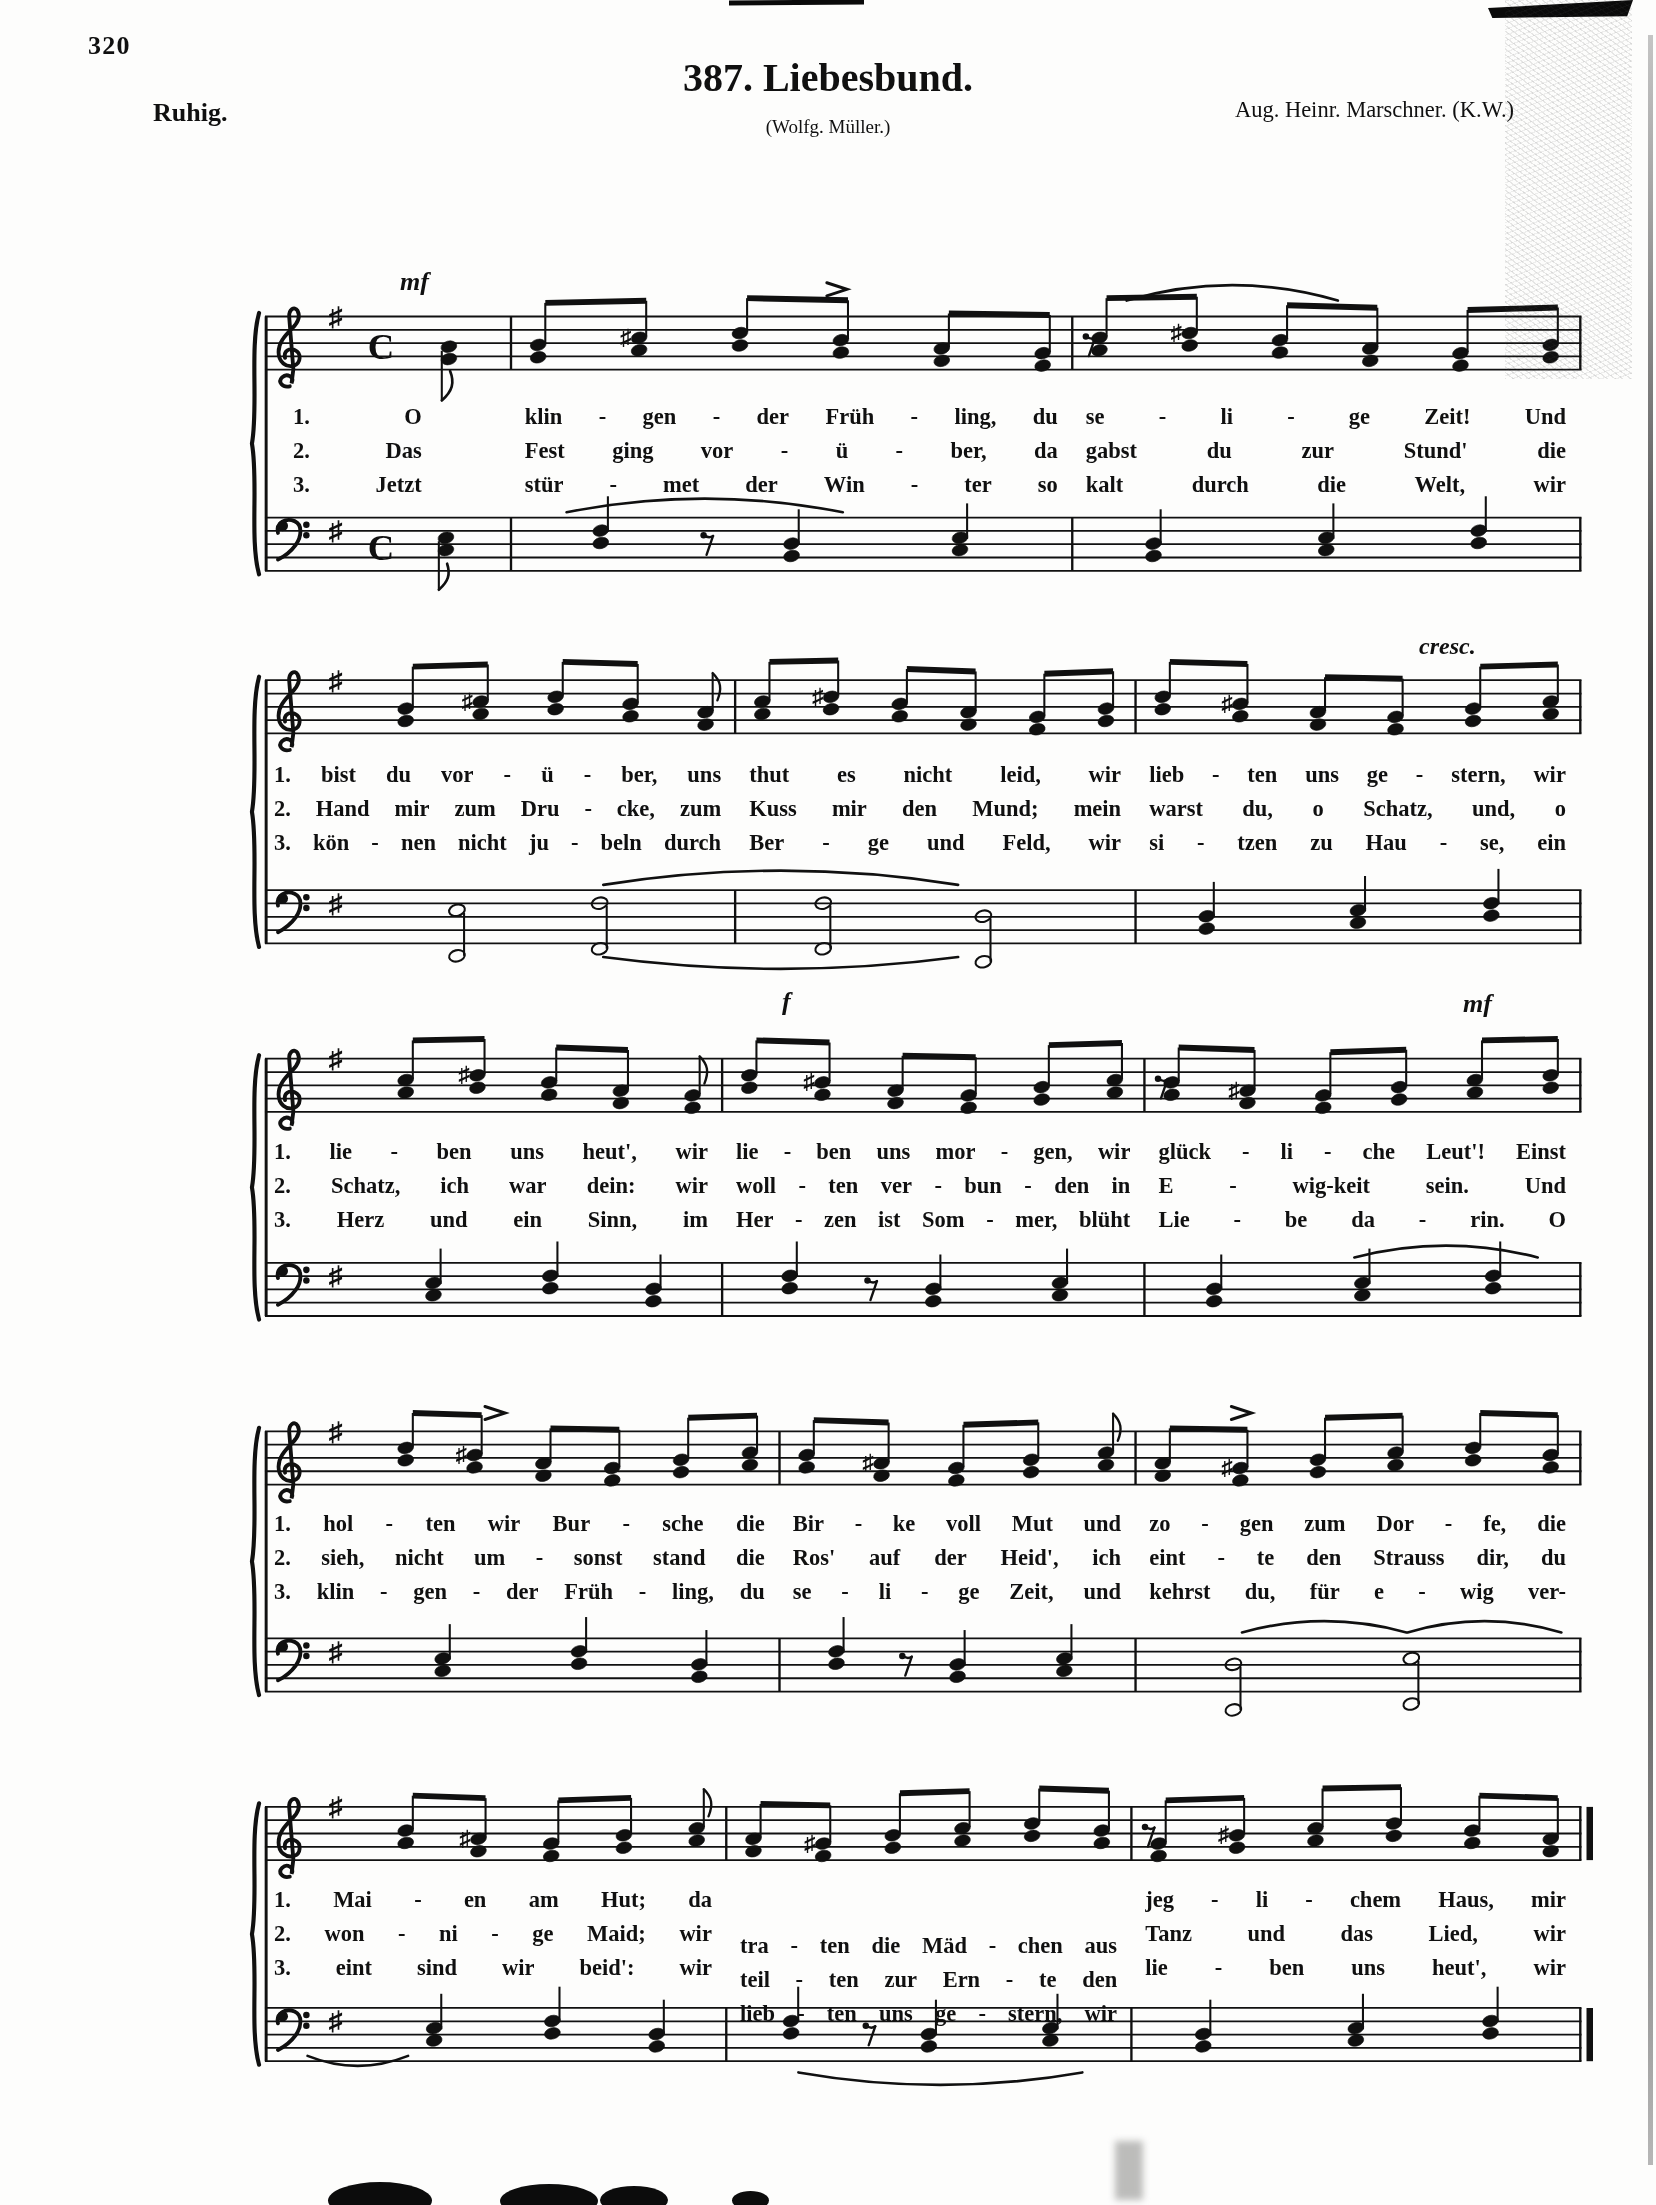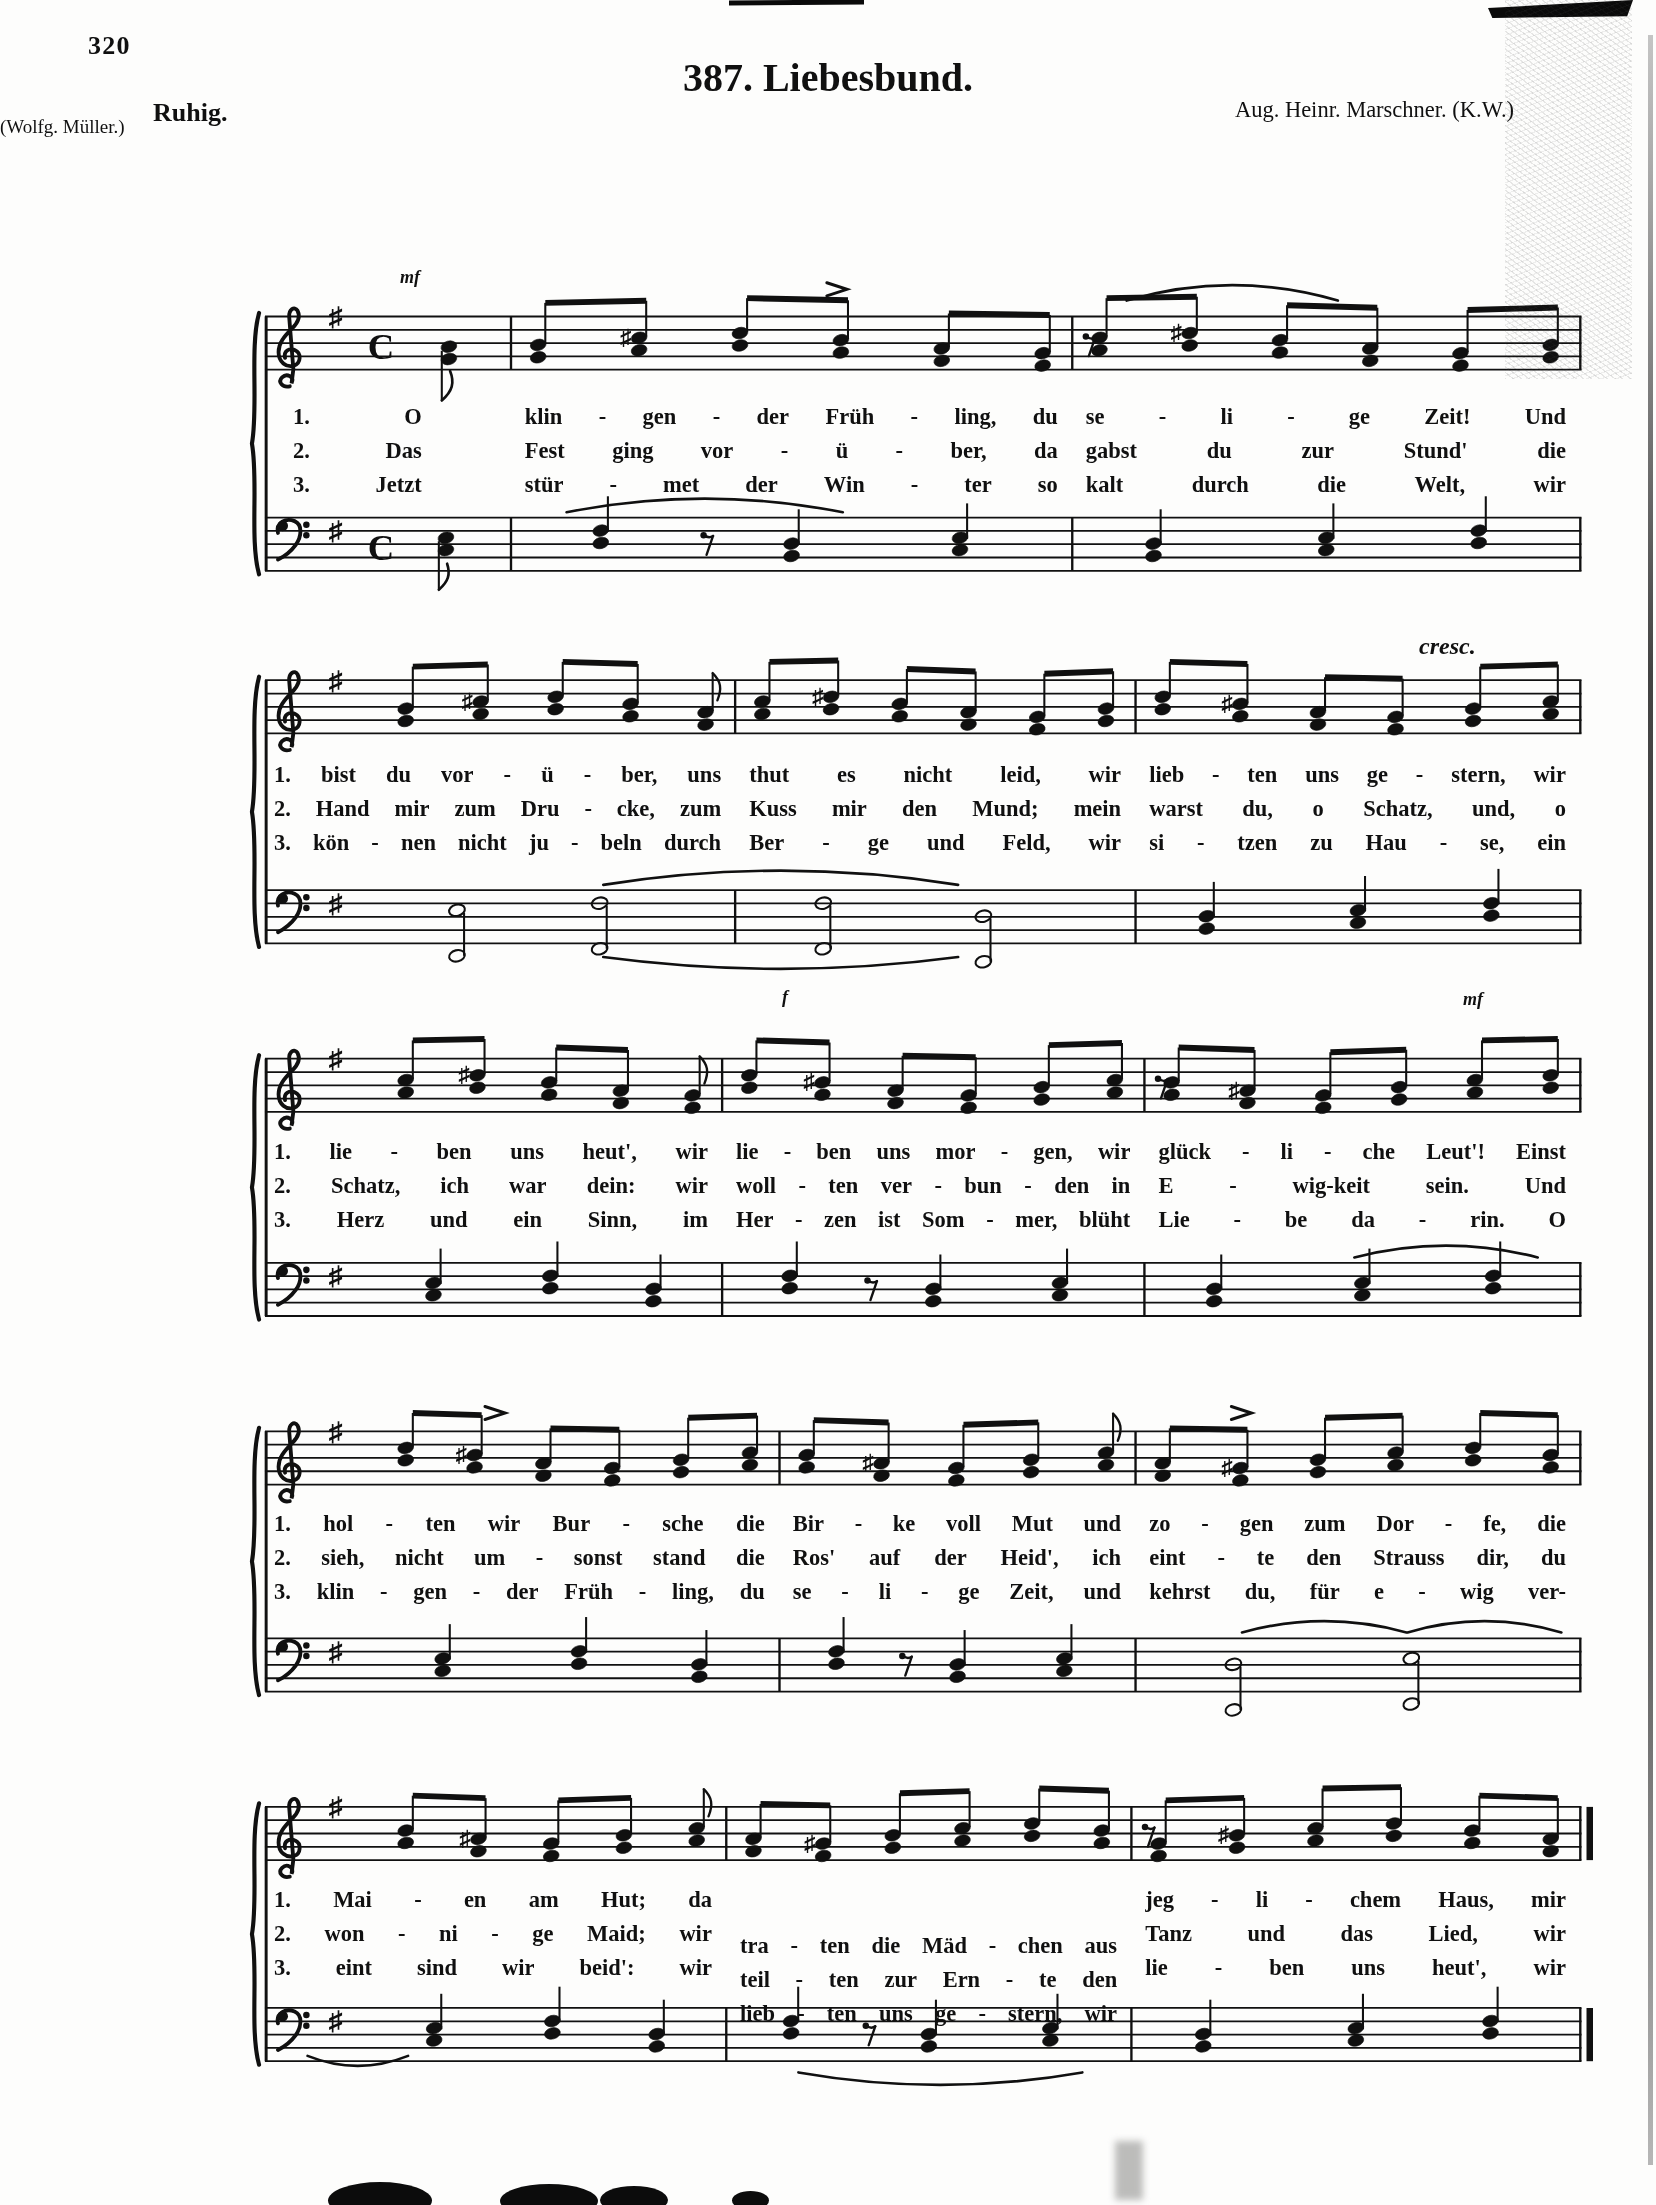--- a/index.html
+++ b/index.html
@@ -1,25 +1,25 @@
 <!DOCTYPE html>
 <html style="font-size:9.5px"><head>
 <meta charset="utf-8">
 <style>
   html,body{margin:0;padding:0;background:#e9e9e7;}
   #page{position:relative;width:1656px;height:2205px;background:#fdfdfc;overflow:hidden;
         font-family:"Liberation Serif","DejaVu Serif",serif;color:#101010;}
   
   .pageno{position:absolute;left:88px;top:31px;font-size:26px;font-weight:bold;letter-spacing:1.2px;}
   .title{position:absolute;left:0;top:54px;width:1656px;text-align:center;font-size:40px;font-weight:bold;}
-  .subtitle{position:absolute;left:0;top:116px;width:1656px;font-size:19px;}
+  .subtitle{position:absolute;left:0;top:116px;width:1656px;text-align:center;font-size:19px;}
   .tempo{position:absolute;left:153px;top:98px;font-size:26px;font-weight:bold;}
   .composer{position:absolute;right:142px;top:97px;font-size:22.5px;}
   
-  .dyn{position:absolute;font-size:18px;font-weight:bold;font-style:italic;font-family:"Liberation Serif",serif;}
+  .dyn{position:absolute;font-size:26px;font-weight:bold;font-style:italic;font-family:"Liberation Serif",serif;}
   .dyn.small{font-size:24px;}
   
   .lyrics{position:absolute;left:260px;width:1320px;}
   .lyr-row{display:flex;height:34px;line-height:34px;}
   .lyr-cell{display:flex;justify-content:space-between;align-items:baseline;
             font-size:22.5px;font-weight:bold;padding:0 14px;box-sizing:border-box;
             white-space:nowrap;overflow:visible;}
   .lyr-cell span{white-space:nowrap;}
   .lyr-s1{top:400px;}  .lyr-s1 .c1{width:19%; padding:0 89px 0 33px;} .lyr-s1 .c2{width:42.5%;} .lyr-s1 .c3{width:38.5%;}
   .lyr-s2{top:758px;} .lyr-s2 .c1{width:36%;} .lyr-s2 .c2{width:30.3%;} .lyr-s2 .c3{width:33.7%;}

